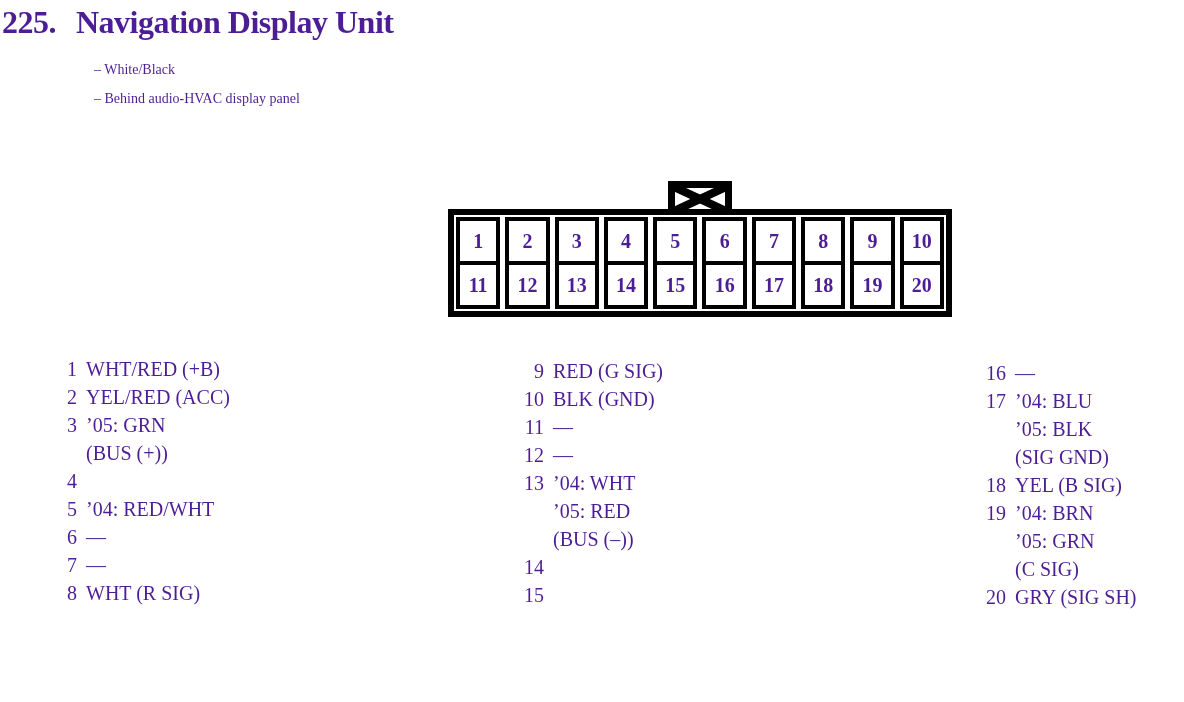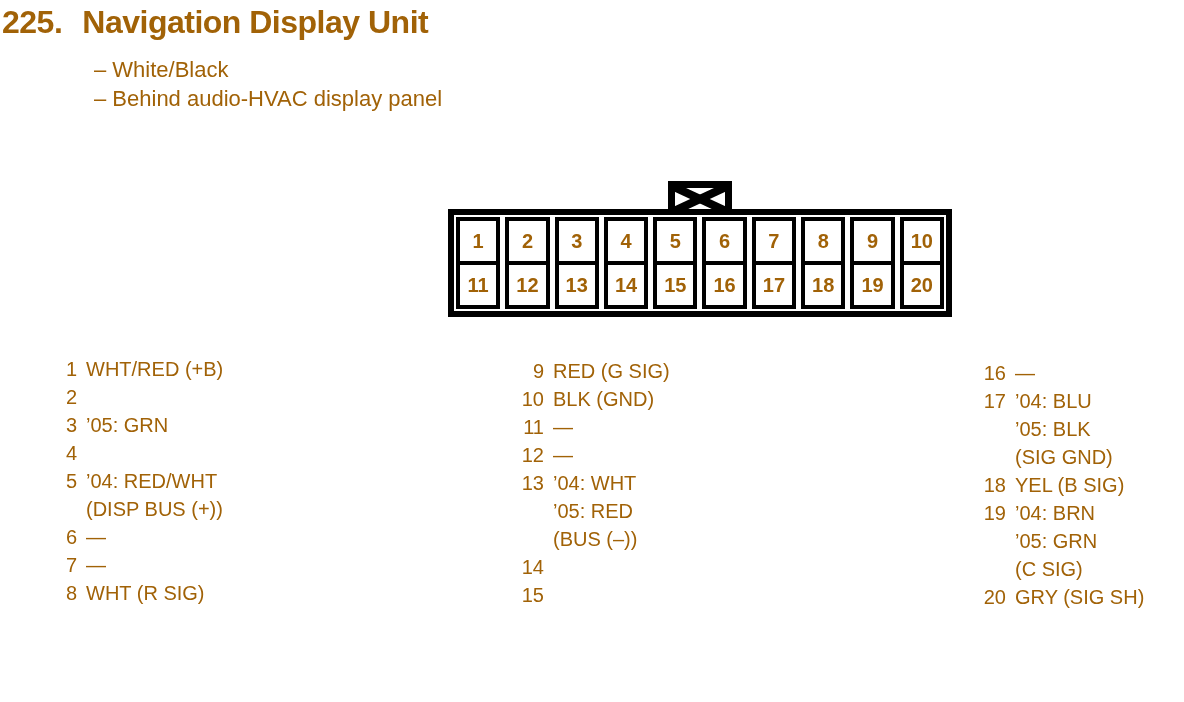--- a/index.html
+++ b/index.html
@@ -5,43 +5,43 @@
   html, body {
     margin: 0;
     padding: 0;
     background: #ffffff;
   }
   .page {
     position: relative;
     width: 1184px;
     height: 668px;
     background: #ffffff;
-    color: #a16207;
-    font-family: Liberation Sans, sans-serif;
+    color: #4c1d95;
+    font-family: Liberation Serif, serif;
     overflow: hidden;
   }
 
   
   .title {
     position: absolute;
     left: 2px;
     top: 4px;
     margin: 0;
     font-size: 32px;
     font-weight: bold;
     letter-spacing: -0.5px;
     white-space: nowrap;
   }
   .title .title-num { margin-right: 20px; }
 
   .notes {
     position: absolute;
     left: 94px;
     top: 55px;
-    font-size: 22px;
+    font-size: 14px;
     line-height: 29px;
     white-space: nowrap;
   }
 
   
   .keying-tab {
     position: absolute;
     left: 668px;
     top: 181px;
     width: 64px;
@@ -165,35 +165,38 @@
 
   <div class="pinout-col col-left" id="pincol-0">
       <div class="pin-entry">
         <div class="num">1</div>
         <div class="lines">
           <div>WHT/RED (+B)</div>
         </div>
       </div>
       <div class="pin-entry">
         <div class="num">2</div>
+        <div class="lines">
+          <div>YEL/RED (ACC)</div>
+        </div>
       </div>
       <div class="pin-entry">
         <div class="num">3</div>
         <div class="lines">
           <div>’05: GRN</div>
+          <div>(BUS (+))</div>
         </div>
       </div>
       <div class="pin-entry">
         <div class="num">4</div>
       </div>
       <div class="pin-entry">
         <div class="num">5</div>
         <div class="lines">
           <div>’04: RED/WHT</div>
-          <div>(DISP BUS (+))</div>
         </div>
       </div>
       <div class="pin-entry">
         <div class="num">6</div>
         <div class="lines">
           <div>—</div>
         </div>
       </div>
       <div class="pin-entry">
         <div class="num">7</div>

